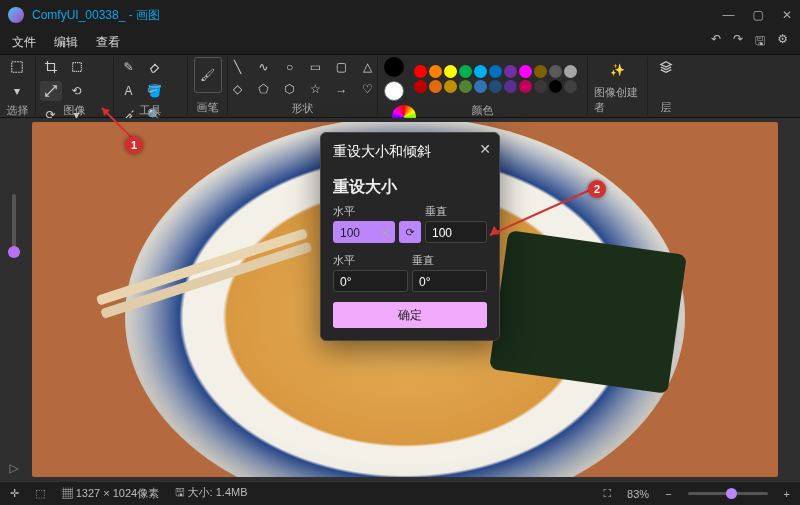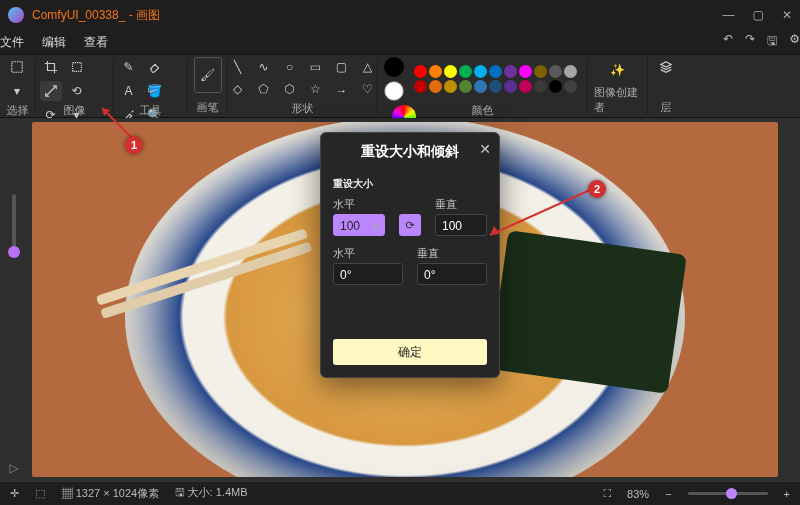--- a/index.html
+++ b/index.html
@@ -1,26 +1,26 @@
 <!DOCTYPE html>
 <html><head>
 <meta charset="utf-8">
 <style>
   * { box-sizing: border-box; margin: 0; padding: 0; font-family: "Segoe UI", "Microsoft YaHei", sans-serif; }
   body { width: 800px; height: 505px; background: #1e1e1e; color: #e0e0e0; font-size: 12px; overflow: hidden; position: relative; }
   
   
   .titlebar { height: 30px; background: #1e1e1e; display: flex; align-items: center; padding: 0 8px; }
   .titlebar .app-icon { width: 16px; height: 16px; border-radius: 50%; background: linear-gradient(135deg,#4fc3f7,#ab47bc); margin-right: 8px; }
-  .titlebar .title { flex: 1; font-size: 12px; color: #f97316; }
+  .titlebar .title { flex: 1; font-size: 12px; color: #0ea5e9; }
   .titlebar .winbtns { display: flex; gap: 18px; color: #aaa; }
   .titlebar .winbtns span { cursor: default; }
   
   
-  .menubar { height: 24px; display: flex; align-items: center; gap: 18px; padding: 0 0; font-size: 12px; color: #ddd; }
+  .menubar { height: 24px; display: flex; align-items: center; gap: 18px; padding: 0 12px; font-size: 12px; color: #ddd; }
   .menubar .right { margin-left: auto; display: flex; gap: 12px; color: #bbb; }
   
   
   .ribbon { height: 64px; background: #2a2a2a; border-top: 1px solid #111; border-bottom: 1px solid #111; display: flex; padding: 2px 0; }
   .rgroup { display: flex; flex-direction: column; align-items: center; padding: 0 6px; border-right: 1px solid #1e1e1e; }
   .rgroup:last-child { border-right: none; }
   .rgroup .tools { display: flex; flex-wrap: wrap; align-content: flex-start; gap: 4px; height: 44px; }
   .rgroup .label { font-size: 11px; color: #aaa; margin-top: 2px; }
   .tbtn { width: 22px; height: 20px; display: flex; align-items: center; justify-content: center; color: #ccc; border-radius: 3px; }
   .tbtn.sel { background: #3a3a3a; }
@@ -40,38 +40,38 @@
   .canvas-wrap { flex: 1; display: flex; align-items: center; justify-content: center; padding: 4px 22px 4px 4px; }
   .canvas-img { width: 100%; height: 100%; background: #b46a3e; border-radius: 2px; position: relative; overflow: hidden; }
   
   
   .bowl { position: absolute; bottom: -40px; left: 50%; transform: translateX(-50%); width: 560px; height: 400px; border-radius: 50%; background: radial-gradient(ellipse at center, #e8b35a 0%, #d89840 45%, #f3f0e8 46%, #f3f0e8 56%, #2a4a8c 57%, #f3f0e8 70%); box-shadow: 0 -10px 40px rgba(0,0,0,0.3) inset; }
   .nori { position: absolute; right: 100px; top: 120px; width: 180px; height: 140px; background: #1a2e1a; border-radius: 8px; transform: rotate(8deg); }
   .chopsticks { position: absolute; left: 60px; top: 140px; width: 220px; height: 10px; background: #e8d5b0; transform: rotate(-18deg); border-radius: 4px; box-shadow: 0 14px 0 #e0cca8; }
   
   
   .dialog { position: absolute; left: 320px; top: 132px; width: 180px; background: #262626; border: 1px solid #444; border-radius: 6px; box-shadow: 0 8px 30px rgba(0,0,0,0.5); padding: 10px 12px 12px; }
-  .dialog h1 { font-size: 14px; font-weight: 700; color: #fff; margin-bottom: 16px; text-align: center; }
+  .dialog h1 { font-size: 14px; font-weight: 400; color: #fff; margin-bottom: 16px; }
   .dialog .close { position: absolute; right: 8px; top: 8px; color: #ccc; font-size: 14px; }
-  .dialog .sec { font-size: 10px; font-weight: 600; color: #eee; margin: 6px 0; }
+  .dialog .sec { font-size: 16px; font-weight: 600; color: #eee; margin: 6px 0; }
   .dialog .radios { display: flex; gap: 16px; margin: 6px 0 10px; align-items: center; }
   .radio { display: flex; align-items: center; gap: 4px; font-size: 12px; }
   .radio .r { width: 12px; height: 12px; border-radius: 50%; border: 2px solid #bb86fc; position: relative; }
   .radio .r.on::after { content:''; position:absolute; inset:2px; border-radius:50%; background:#bb86fc; }
   .radio .r.off { border-color: #888; }
-  .field-row { display: flex; gap: 14px; align-items: flex-end; margin-bottom: 10px; justify-content: flex-end; }
+  .field-row { display: flex; gap: 4px; align-items: flex-end; margin-bottom: 10px; justify-content: flex-end; }
   .field { flex: 1; }
   .field label { font-size: 11px; color: #ccc; display: block; margin-bottom: 2px; }
   .field .inp { height: 22px; background: #1e1e1e; border: 1px solid #444; border-radius: 3px; padding: 0 6px; line-height: 22px; font-size: 12px; color: #fff; position: relative; }
   .field .inp.sel { background: #bb86fc; color: #1e1e1e; border-color: #bb86fc; }
   .field .inp .x { position: absolute; right: 4px; top: 0; color: #aaa; font-size: 11px; }
   .linkbtn { width: 22px; height: 22px; background: #bb86fc; border-radius: 3px; display: flex; align-items: center; justify-content: center; font-size: 11px; color: #1e1e1e; }
   .dbuttons { display: flex; gap: 8px; margin-top: 8px; }
   .dbtn { flex: 1; height: 26px; border-radius: 3px; font-size: 12px; display: flex; align-items: center; justify-content: center; }
-  .dbtn.primary { background: #fef9c3; color: #1e1e1e; margin-top: 44px; }
+  .dbtn.primary { background: #f0abfc; color: #1e1e1e; }
   .dbtn.secondary { background: #3a3a3a; color: #ddd; }
   
   
   .anno-dot { position: absolute; width: 18px; height: 18px; border-radius: 50%; background: #d32f2f; color: #fff; font-size: 11px; font-weight: bold; display: flex; align-items: center; justify-content: center; box-shadow: 0 0 4px rgba(0,0,0,0.5); }
   .anno-arrow { position: absolute; pointer-events: none; }
   
   
   .statusbar { position: absolute; bottom: 0; left: 0; right: 0; height: 24px; background: #1e1e1e; border-top: 1px solid #333; display: flex; align-items: center; padding: 0 10px; gap: 16px; font-size: 11px; color: #bbb; }
   .statusbar .spacer { flex: 1; }
   .zoom-slider { width: 80px; height: 3px; background: #555; border-radius: 2px; position: relative; }

